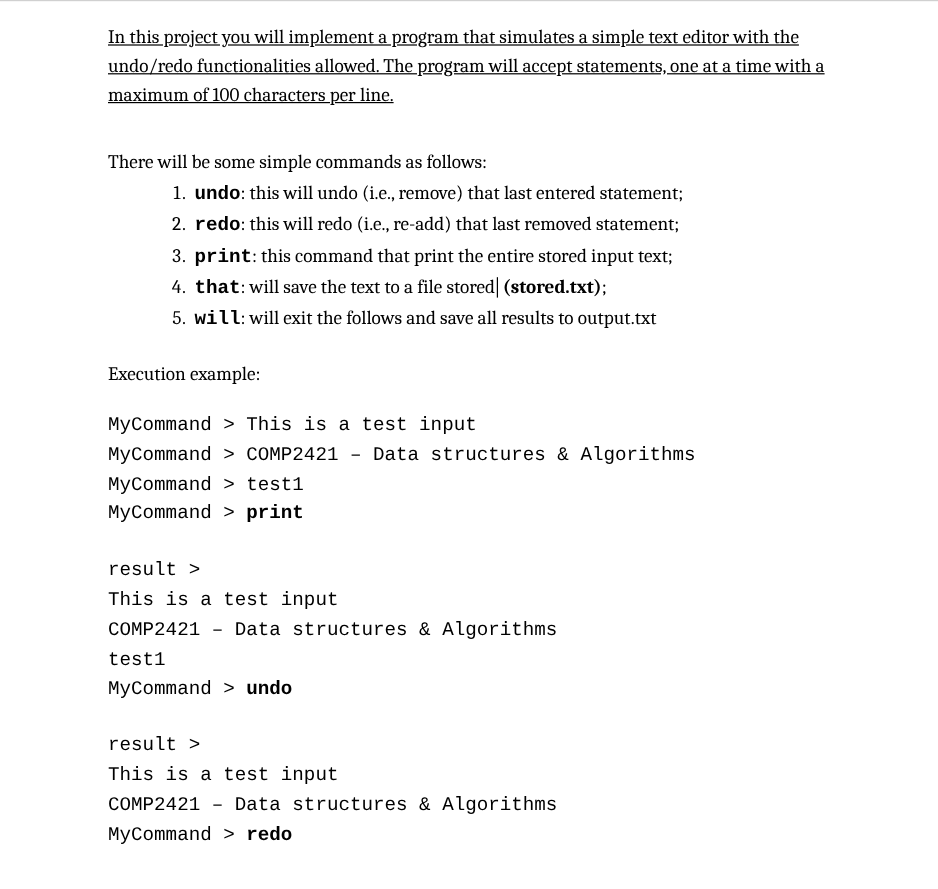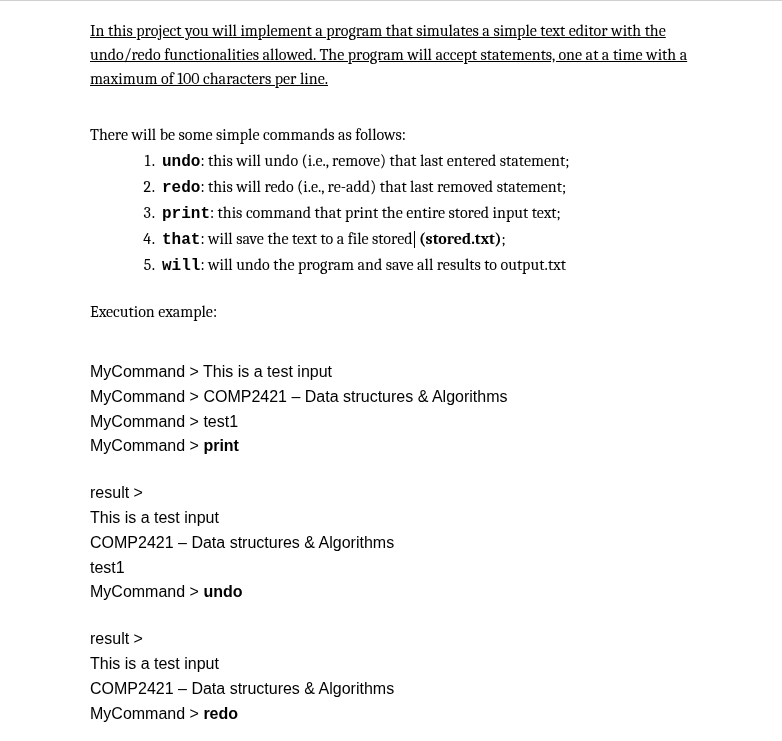--- a/index.html
+++ b/index.html
@@ -30,30 +30,30 @@
     .commands-list {
       list-style: decimal;
       padding-left: 68px;
       margin-bottom: 22px;
     }
     .commands-list li {
       padding-left: 4px;
       margin-bottom: 1px;
     }
     .exec-header {
-      margin-bottom: 36px;
+      margin-bottom: 18px;
     }
     .mono, code {
       font-family: 'Courier New', Courier, monospace;
     }
     .bold {
       font-weight: bold;
     }
     .exec-block {
-      font-family: Liberation Sans, sans-serif;
+      font-family: Liberation Mono, monospace;
       font-size: 16px;
       line-height: 1.55;
       white-space: pre;
       margin-bottom: 22px;
     }
     .cursor-mark::after {
       content: "";
       display: inline-block;
       width: 1px;
       height: 1.05em;
@@ -78,21 +78,21 @@
     <li>
       <span class="mono bold">redo</span><span>: this will redo (i.e., re-add) that last removed statement;</span>
     </li>
     <li>
       <span class="mono bold">print</span><span>: this command that print the entire stored input text;</span>
     </li>
     <li>
       <span class="mono bold">that</span><span>: will save the text to a file stored</span><span class="cursor-mark"></span><span class="bold"> (stored.txt)</span><span>;</span>
     </li>
     <li>
-      <span class="mono bold">will</span><span>: will undo the program and save all results to output.txt</span>
+      <span class="mono bold">will</span><span>: will exit the follows and save all results to output.txt</span>
     </li>
   </ol>
 
   <p class="exec-header">Execution example:</p>
 
   <div class="exec-block"><span>MyCommand &gt; </span><span>This is a test input</span>
 <span>MyCommand &gt; </span><span>COMP2421 – Data structures &amp; Algorithms</span>
 <span>MyCommand &gt; </span><span>test1</span>
 <span>MyCommand &gt; </span><span class="bold">print</span></div>
 

